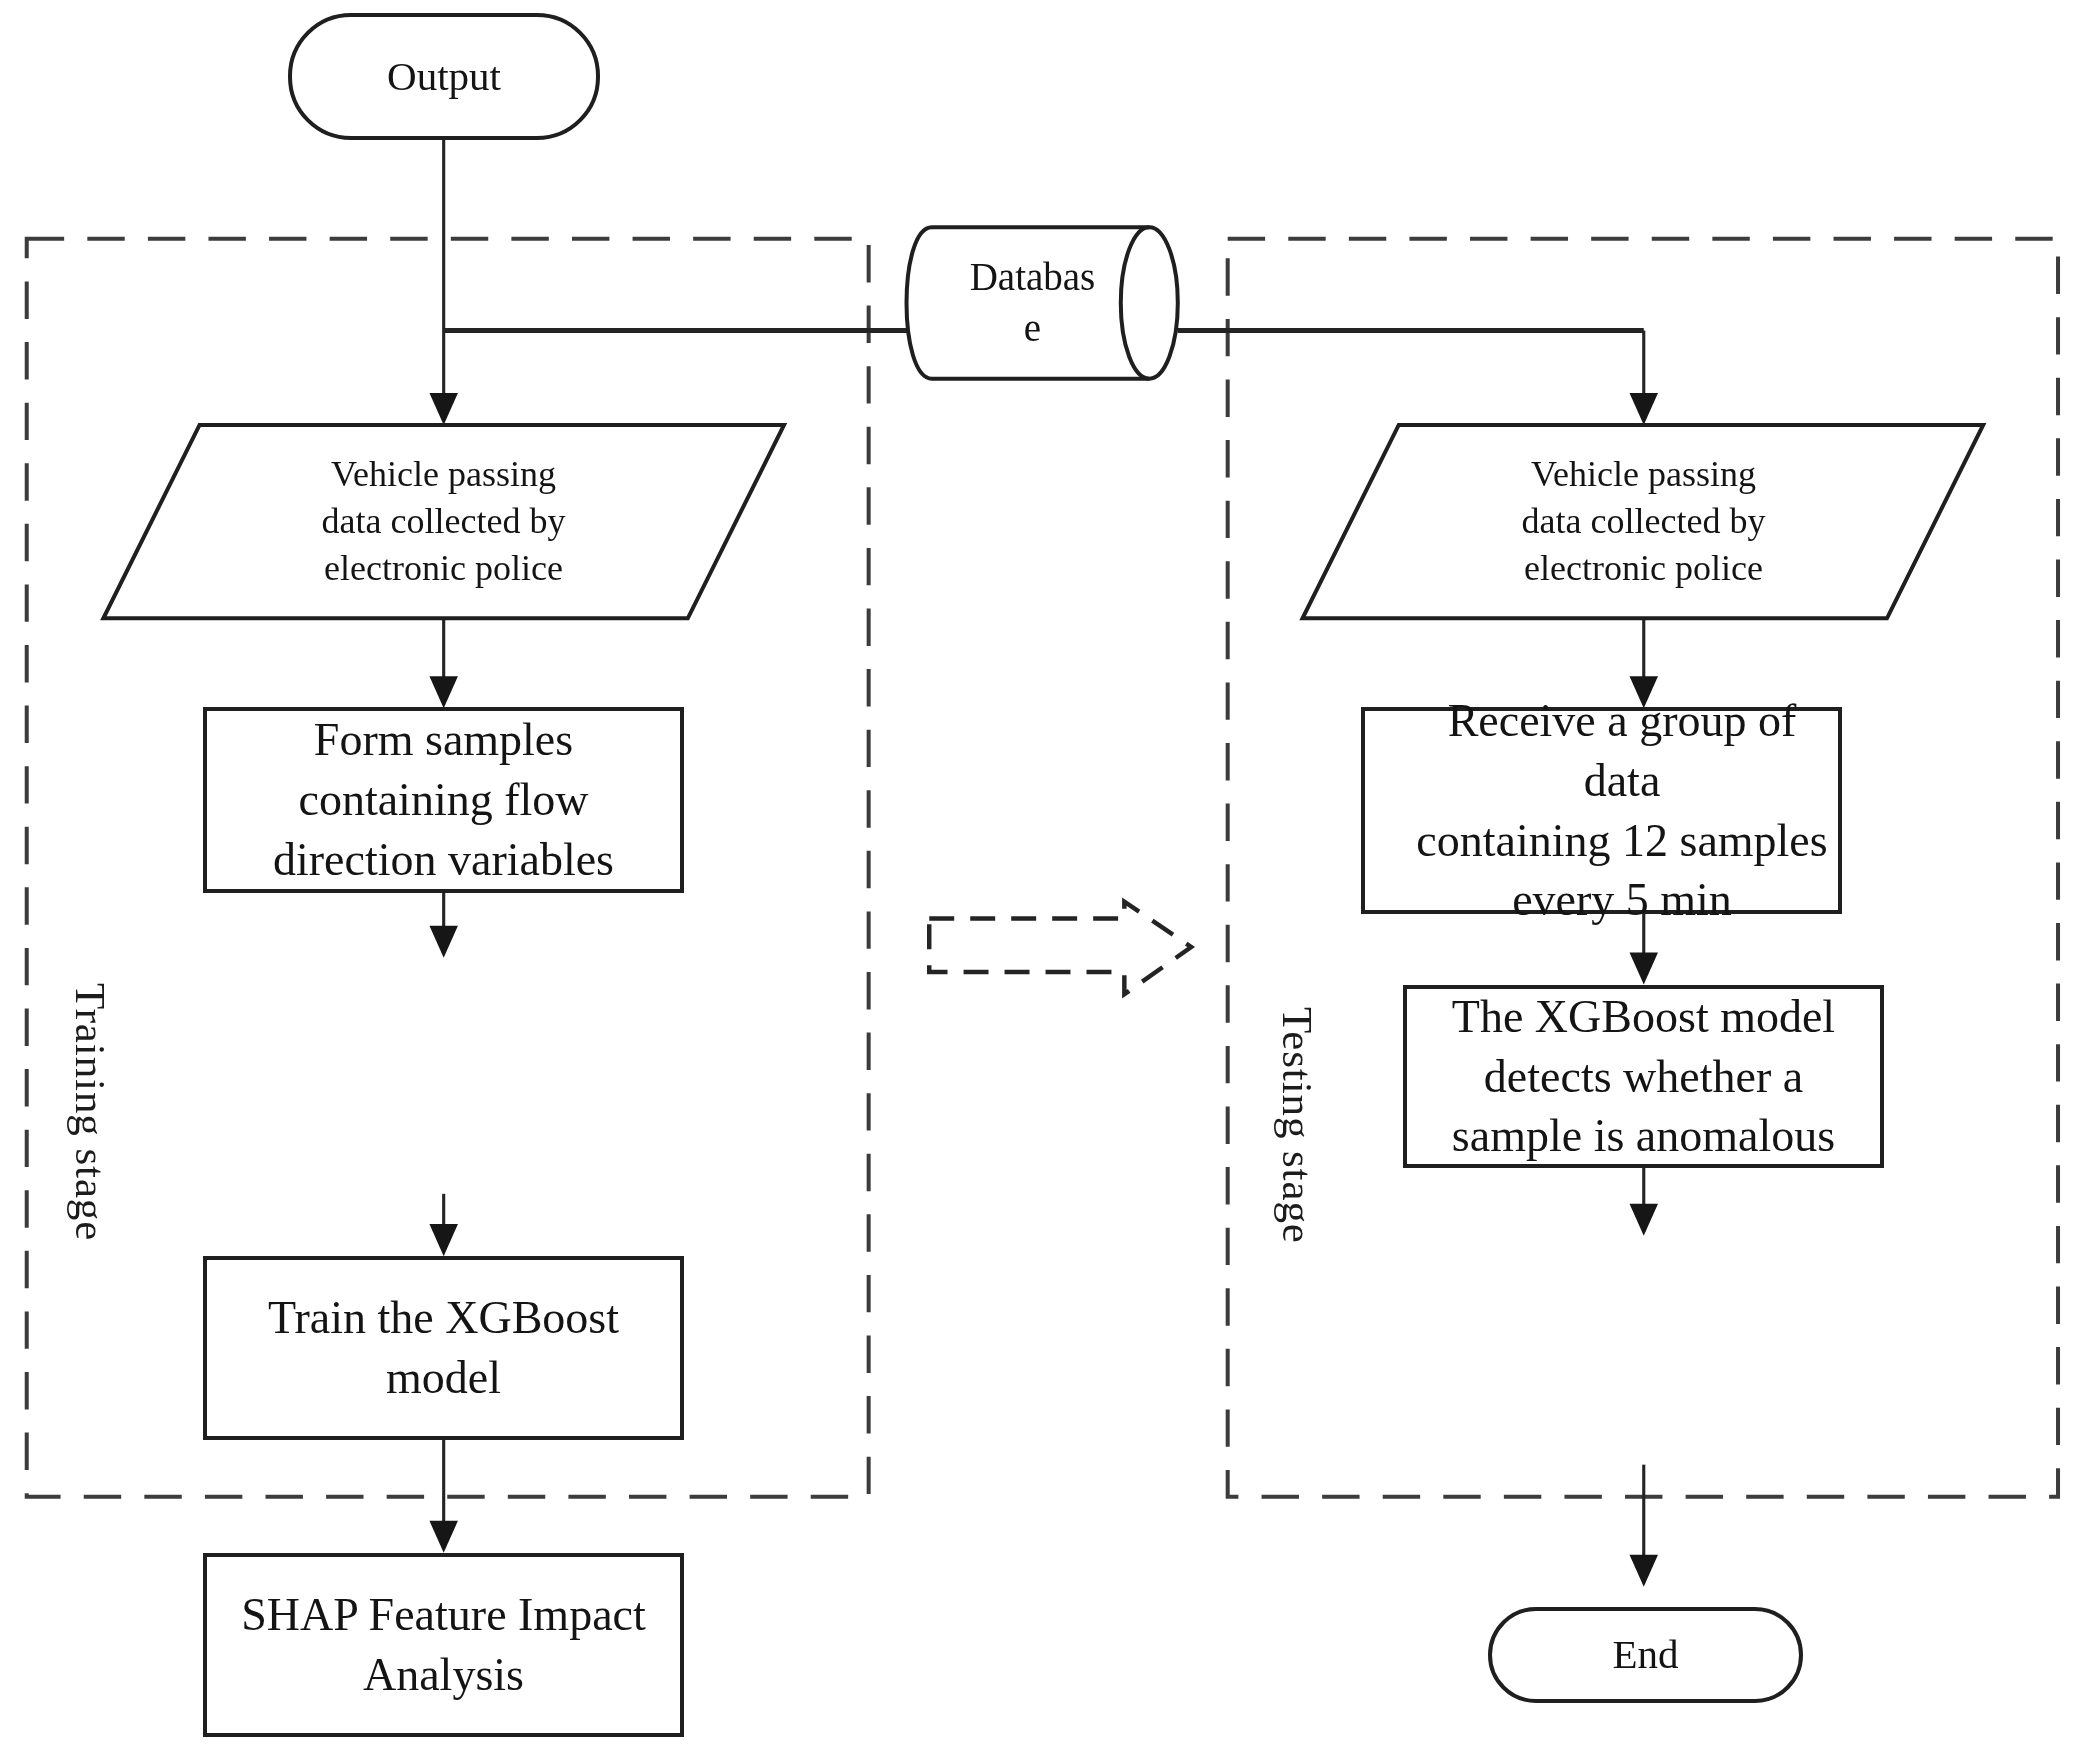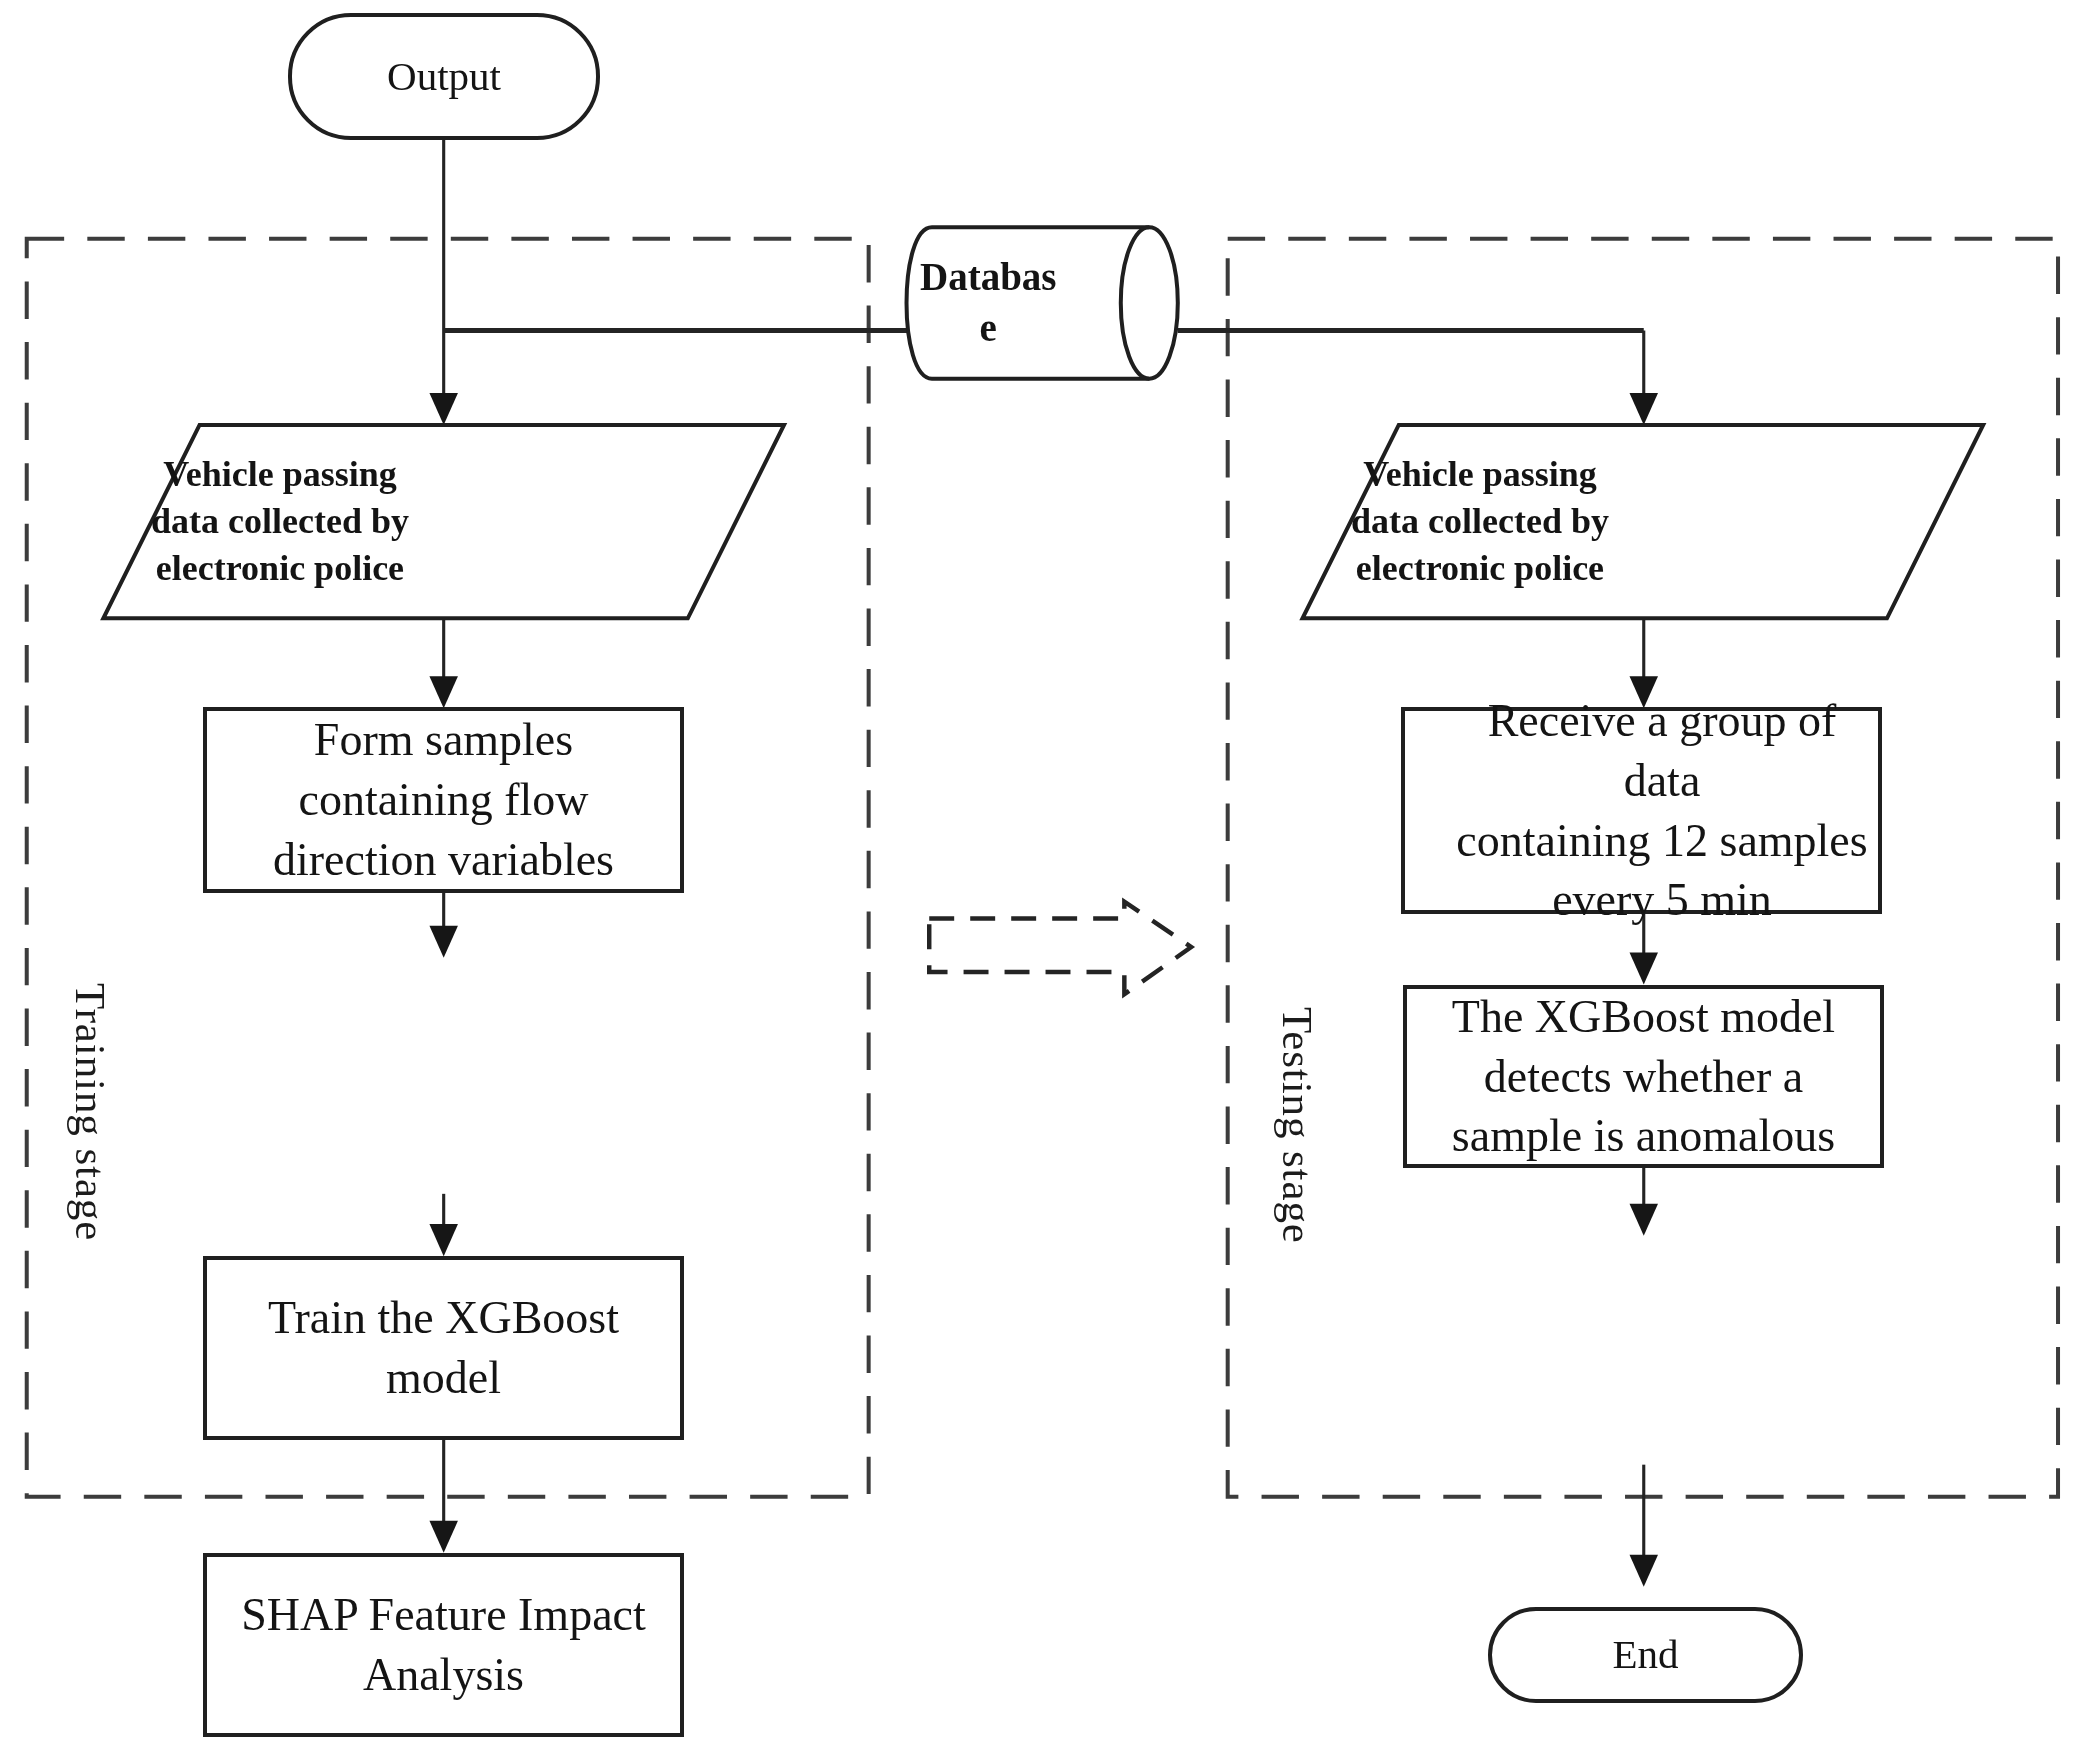--- a/index.html
+++ b/index.html
@@ -31,23 +31,23 @@
     font-size:41px;
   }
   .process{
     border:4.5px solid #1f1f1f;
     font-size:46px;
   }
   .overlay{ 
     position:absolute;
     display:flex;
     align-items:center;
+    justify-content:center;
     font-size:36px;
     background:transparent;
-    font-weight:bold;
   }
   .db-label{font-size:39px;}
   .stage-label{
     position:absolute;
     writing-mode:vertical-rl;
     text-orientation:mixed;
     font-size:43px;
     letter-spacing:0.9px;
     color:#1c1c1c;
     display:flex;
@@ -139,21 +139,21 @@
     <span class="label">SHAP Feature Impact
 Analysis</span>
   </div>
 
   <div class="overlay" style="left:1351px;top:425px;width:585px;height:193px;">
     <span class="label">Vehicle passing
 data collected by
 electronic police</span>
   </div>
 
-  <div class="node process" style="left:1401px;top:707px;width:481px;height:207px;padding-left:41px;">
+  <div class="node process" style="left:1361px;top:707px;width:481px;height:207px;padding-left:41px;">
     <span class="label">Receive a group of data
 containing 12 samples
 every 5 min</span>
   </div>
 
   <div class="node process" style="left:1403px;top:985px;width:481px;height:183px;">
     <span class="label">The XGBoost model
 detects whether a
 sample is anomalous</span>
   </div>

